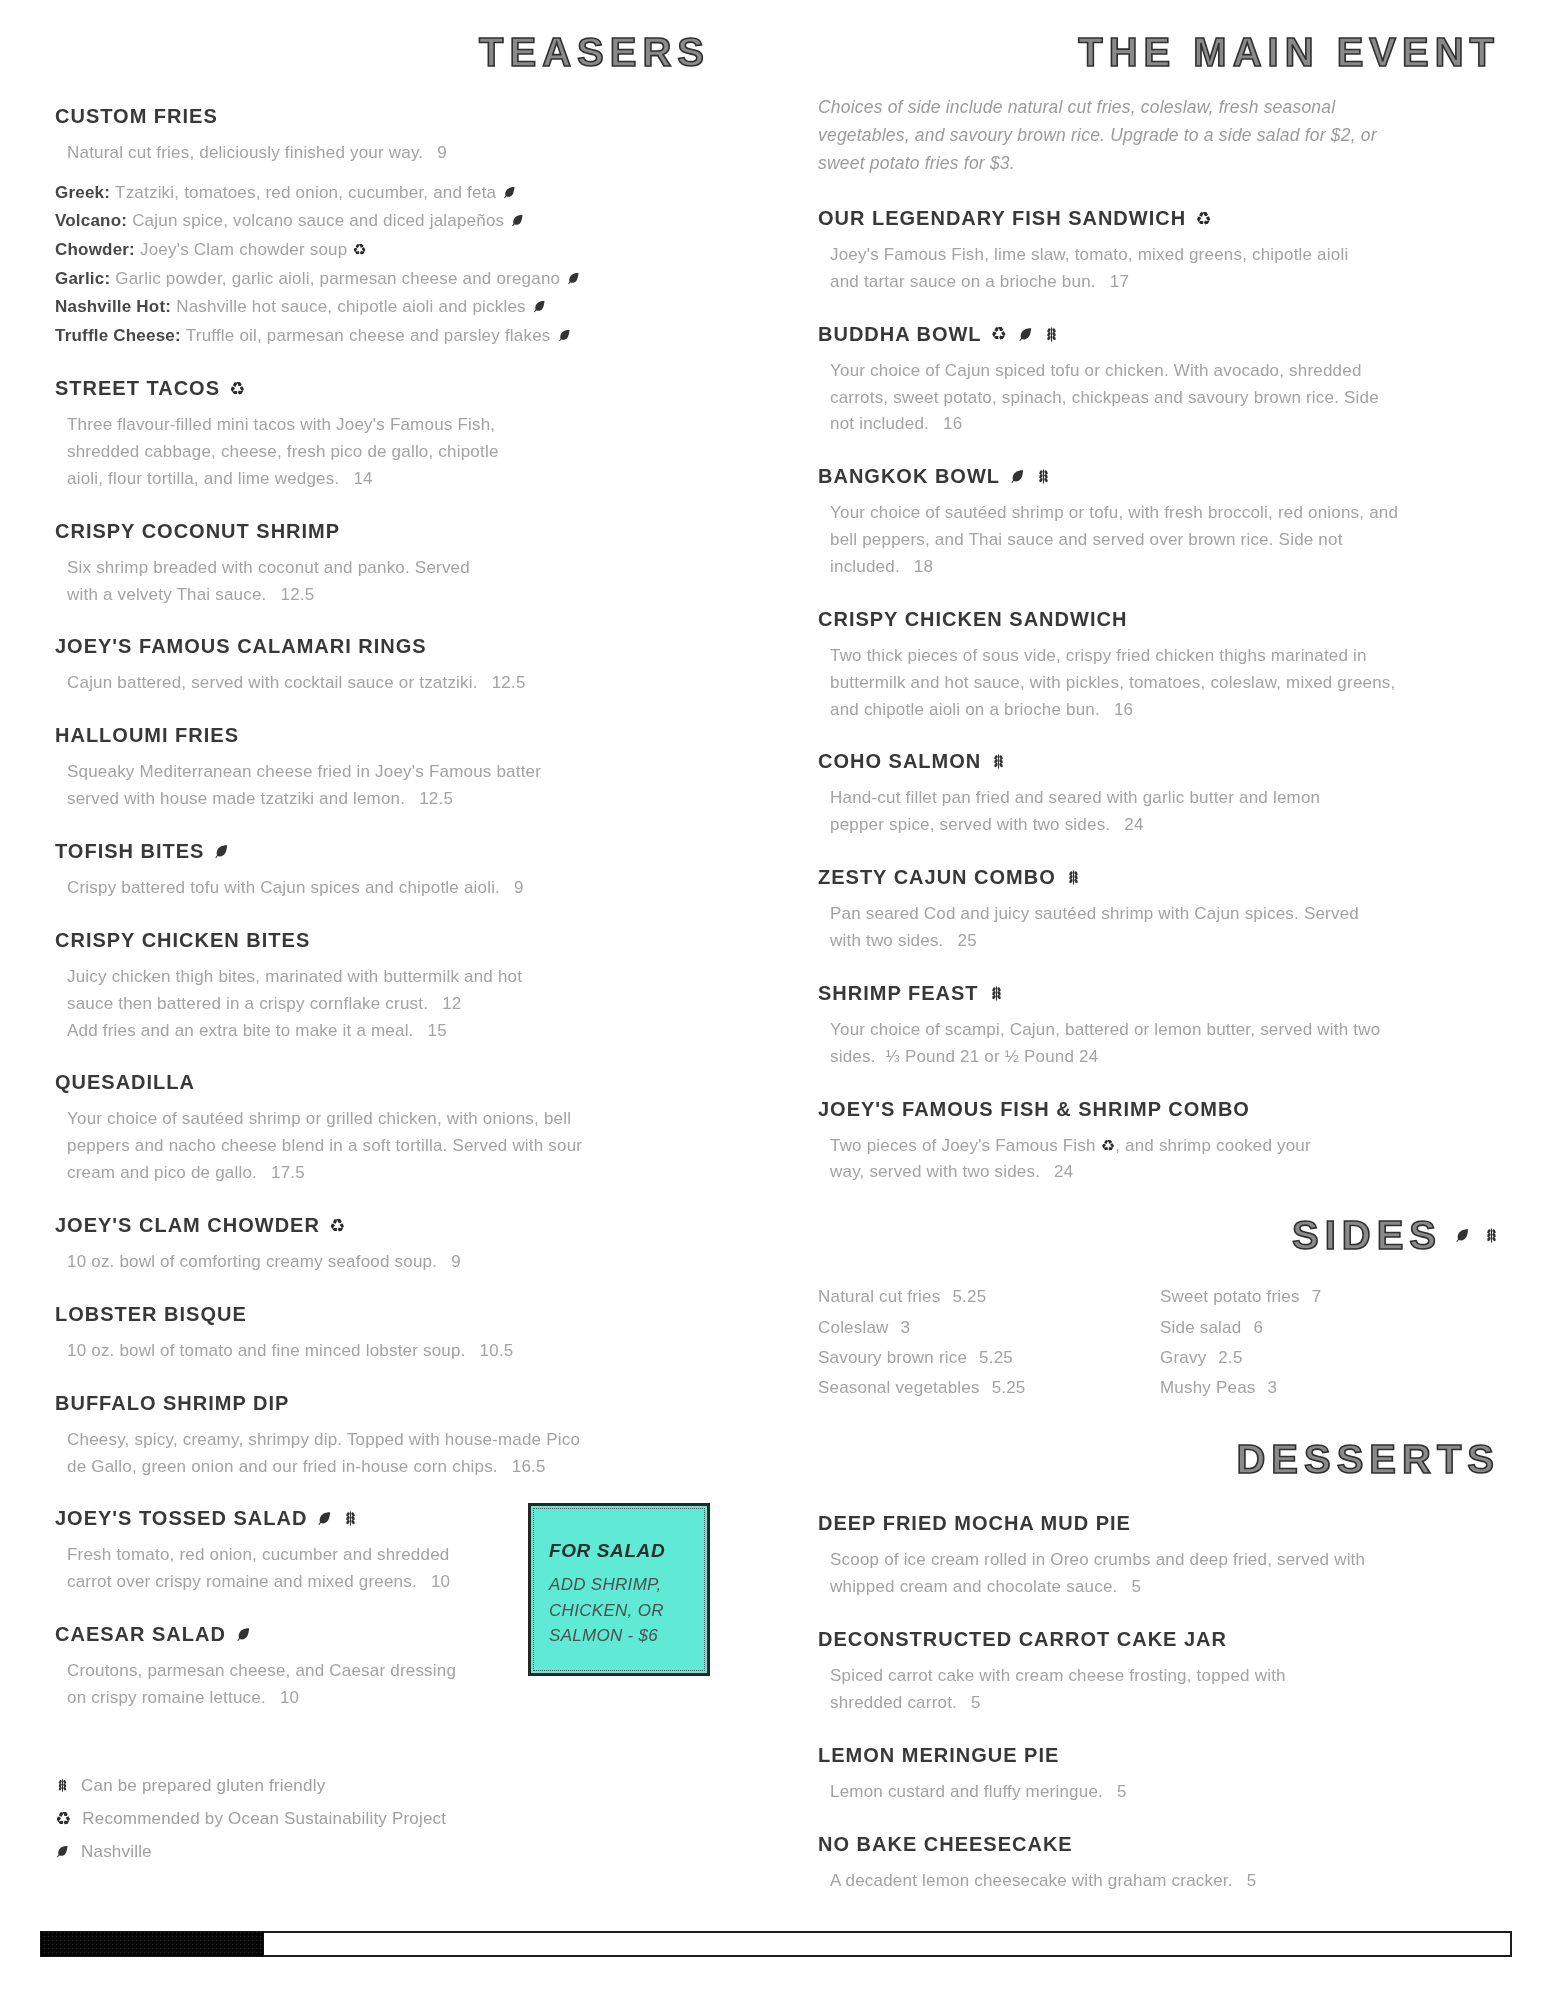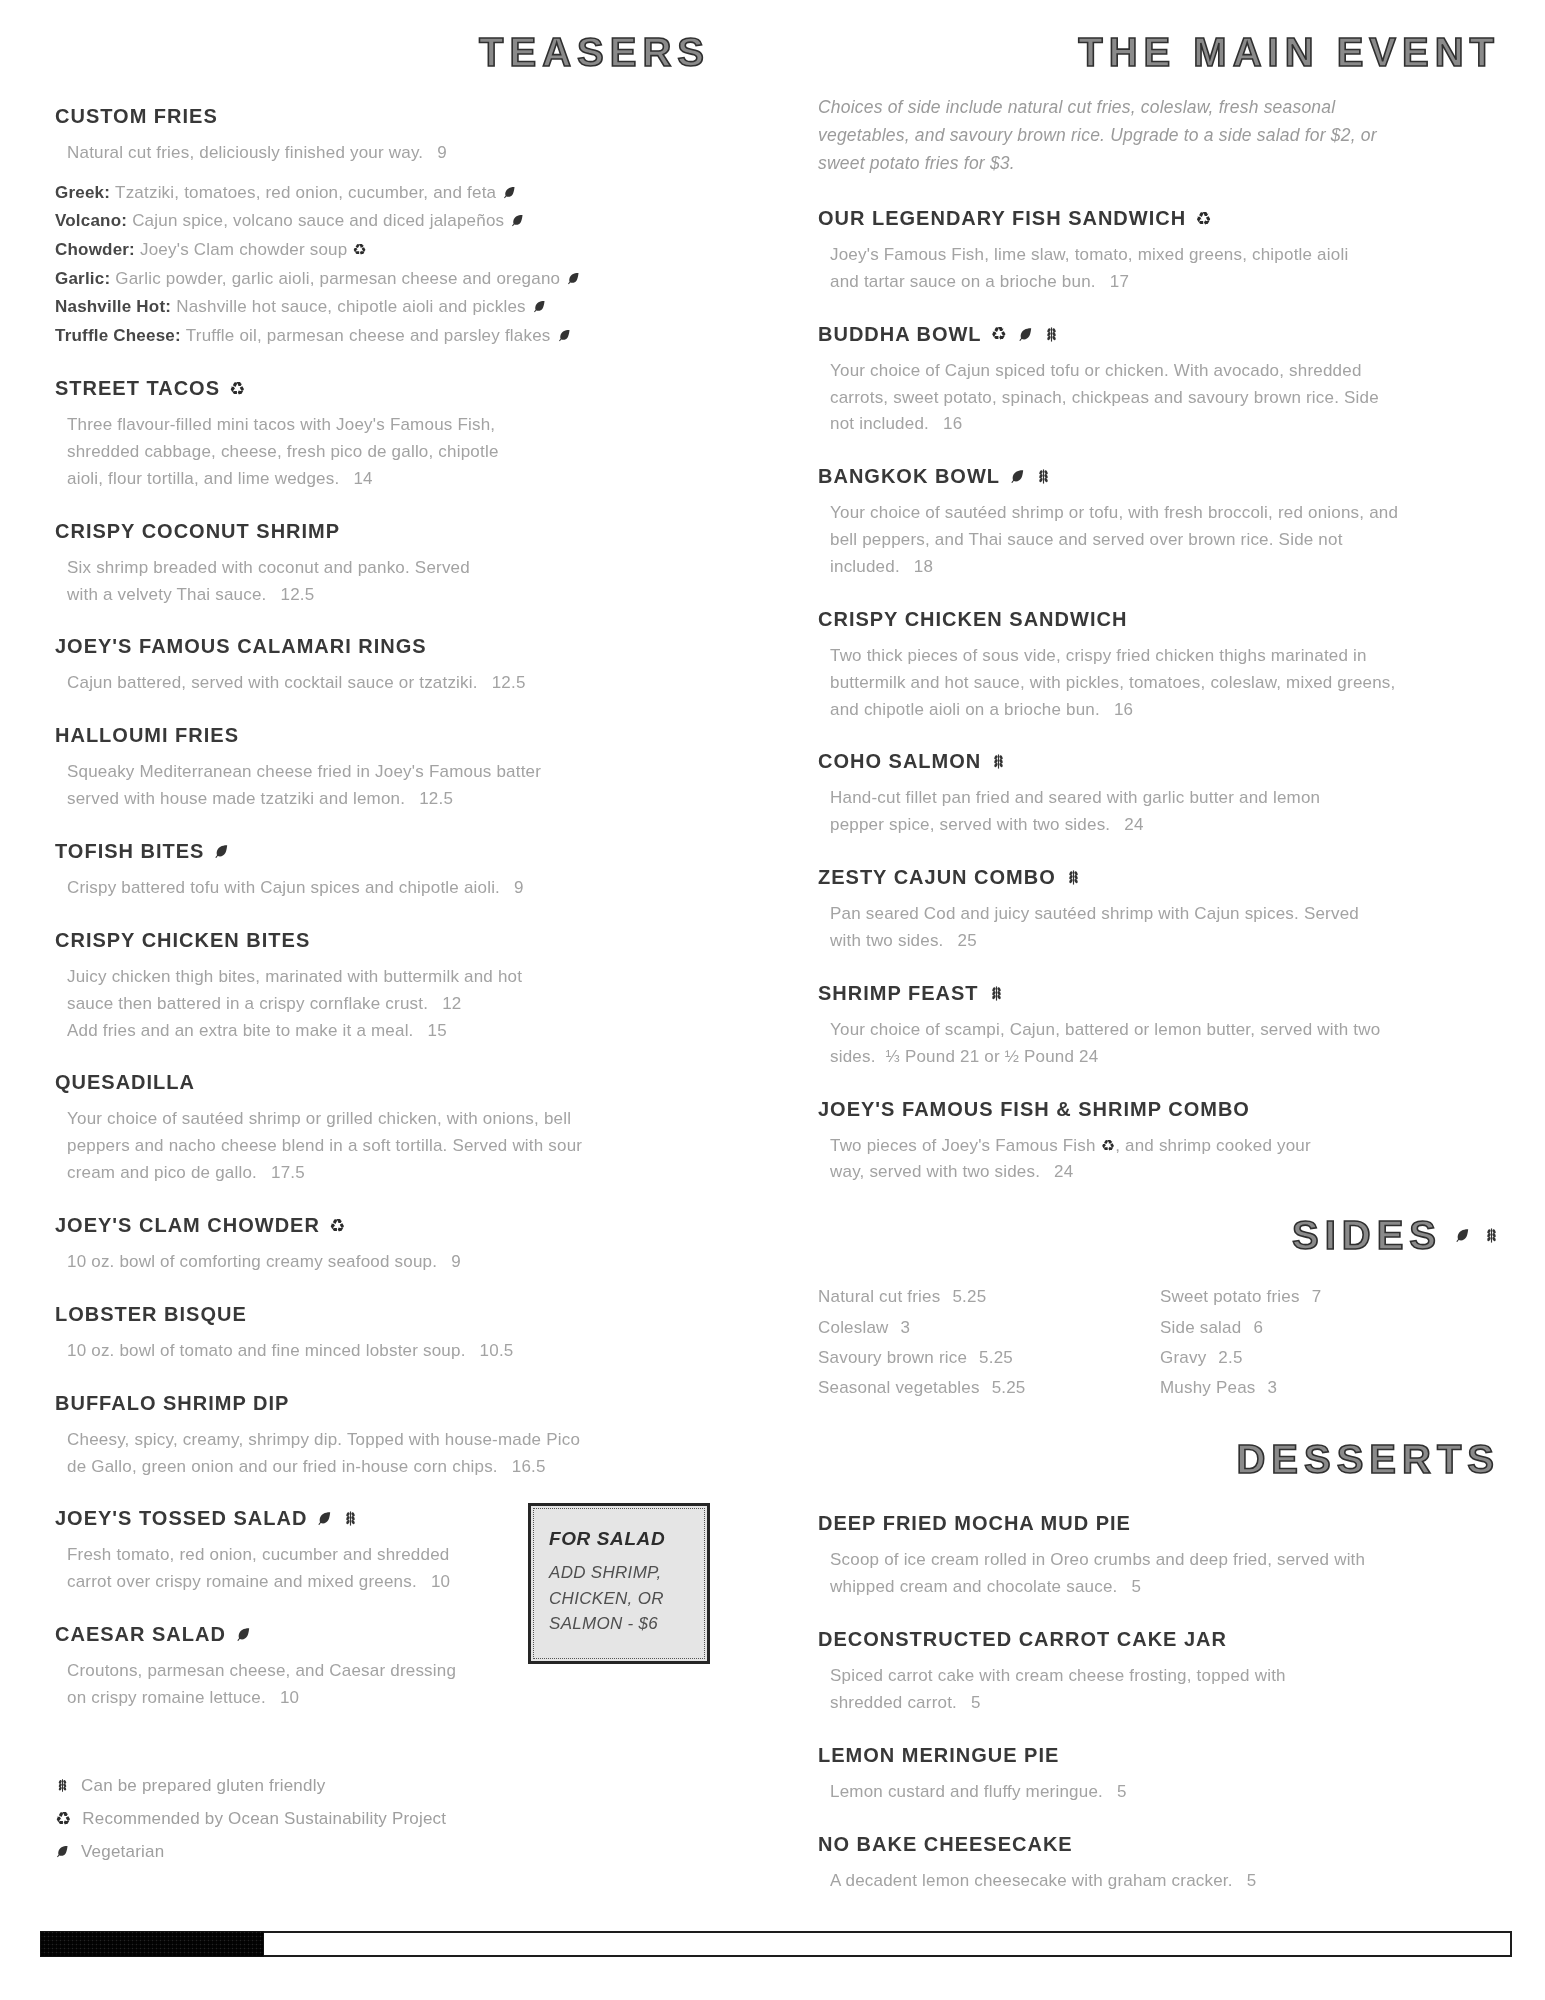--- a/index.html
+++ b/index.html
@@ -45,21 +45,21 @@
   .uicon-inline{font-family:"DejaVu Sans", sans-serif;font-size:16px;color:#2b2b2b;}
   .intro{
     margin:-12px 0 30px 0;font-style:italic;
     font-size:17.5px;line-height:1.6;color:#9b9b9b;max-width:580px;letter-spacing:.2px;
   }
   
   .tossed-wrap{position:relative;}
   .salad-box{
     position:absolute;left:473px;top:-4px;width:140px;
     border:3px solid #262626;outline:1px dotted #555;outline-offset:-6px;
-    padding:22px 18px 24px 18px;background:#e5e5e5;
+    padding:34px 18px 24px 18px;background:#5eead4;
   }
   .salad-box .t{font-style:italic;font-weight:700;font-size:19px;color:#2d2d2d;letter-spacing:.6px;margin:0 0 10px 0;}
   .salad-box .l{margin:0;font-size:17px;line-height:1.5;color:#4f4f4f;letter-spacing:.3px;font-style:italic;}
   
   .legend{margin-top:64px;}
   .legend-row{margin:0 0 13px 0;font-size:17px;color:#9f9f9f;display:flex;align-items:center;gap:11px;letter-spacing:.2px;}
   
   .sides{margin-top:12px;margin-bottom:34px;}
   .sides-grid{display:grid;grid-template-columns:272px 1fr;column-gap:70px;margin-top:-6px;}
   .side-row{margin:0;font-size:17px;line-height:1.78;color:#a3a3a3;letter-spacing:.2px;}
@@ -241,21 +241,21 @@
           <span>Can be prepared gluten friendly</span>
         </p>
       <p class="legend-row">
           <span class="uicon">♻</span>
           <span>Recommended by Ocean Sustainability Project</span>
         </p>
       <p class="legend-row">
           <svg class="icon icon-sm" viewBox="0 0 24 24">
             <use href="#sym-leaf"></use>
           </svg>
-          <span>Vegetarian</span>
+          <span>Nashville</span>
         </p>
     </div>
   </div>
 
   <div class="col right">
     <h1 class="display">
         <span>THE MAIN EVENT</span>
       </h1>
     <p class="intro">Choices of side include natural cut fries, coleslaw, fresh seasonal vegetables, and savoury brown rice. Upgrade to a side salad for $2, or sweet potato fries for $3.</p>
 

